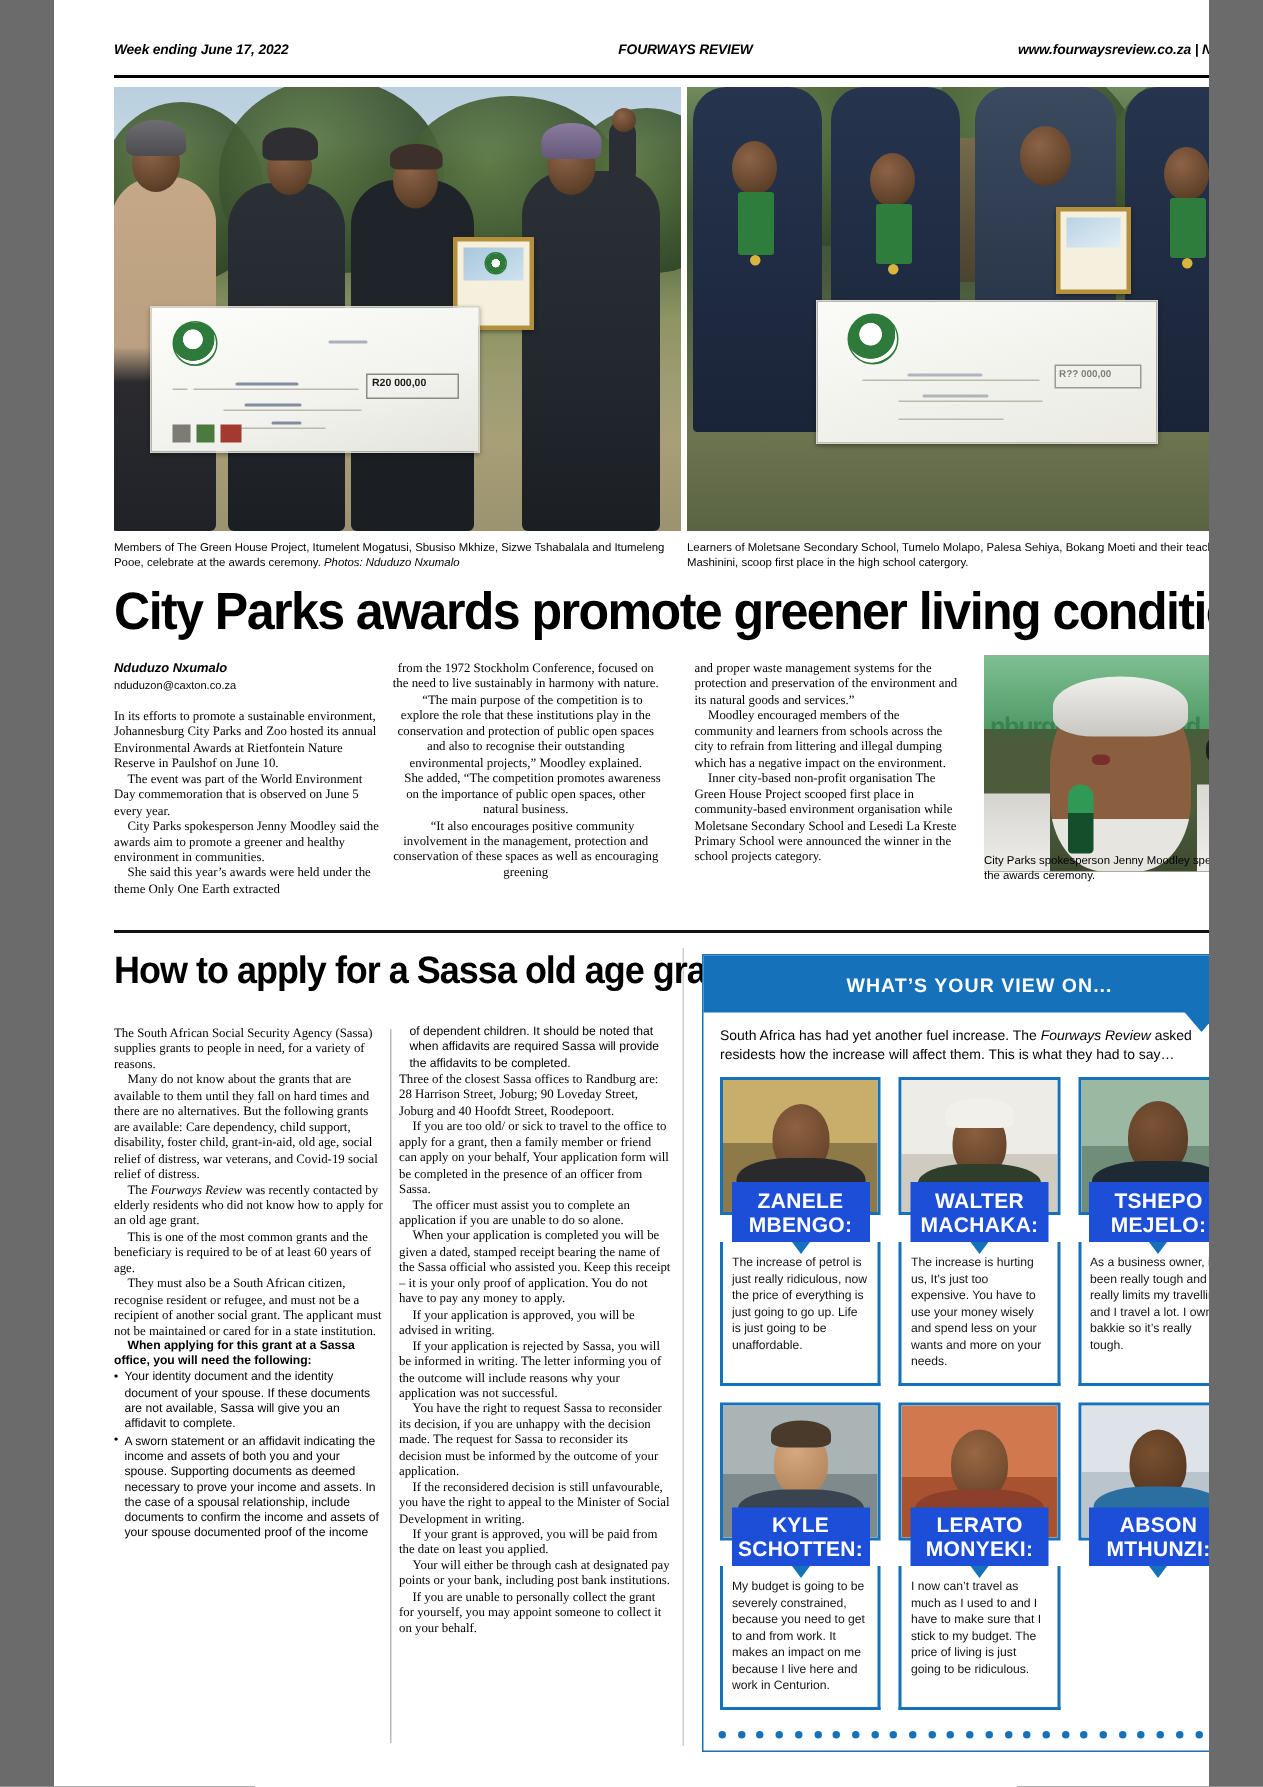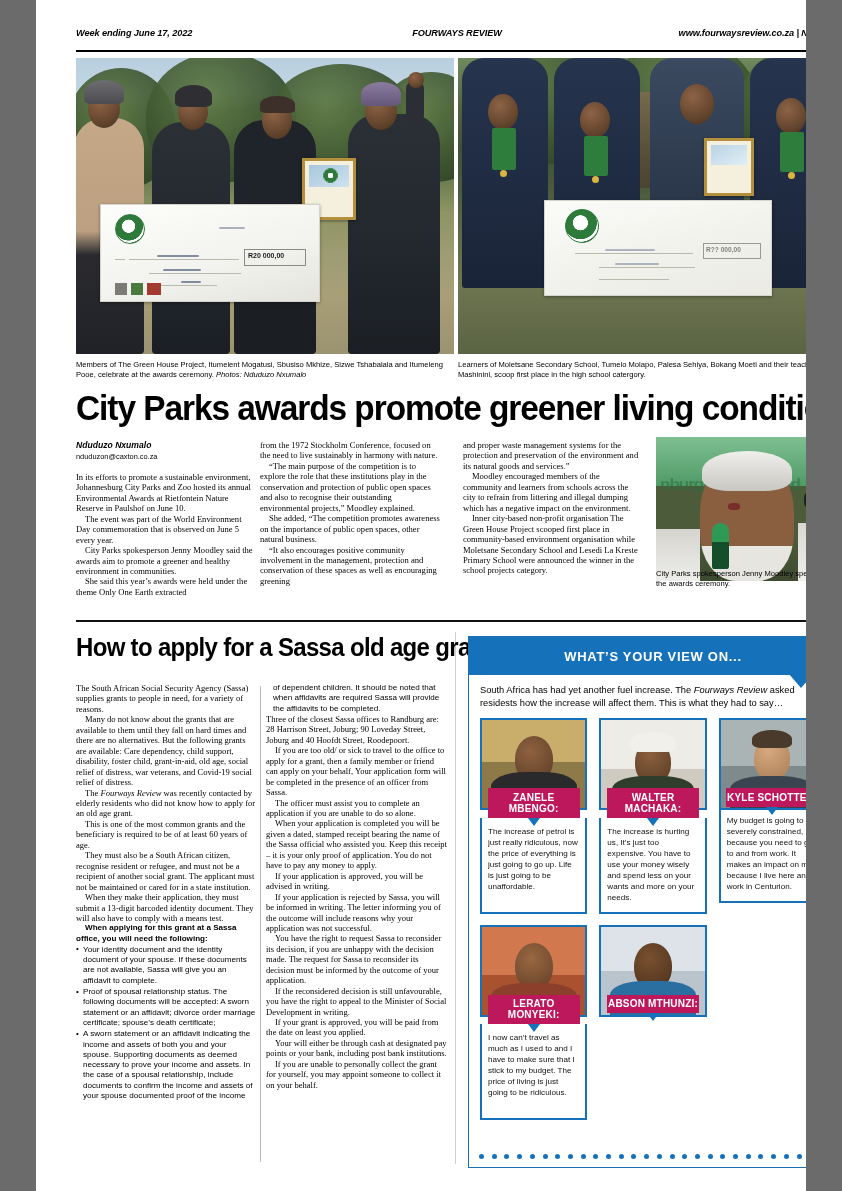--- a/index.html
+++ b/index.html
@@ -143,21 +143,21 @@
     font-size: 8.55px;
     line-height: 10.45px;
     color: #000;
     text-align: left;
   }
   .body-col p { text-indent: 9px; }
   .body-col p.noindent { text-indent: 0; }
   .body-col i { font-style: italic; }
 
   .a1c1 { left: 40px;  top: 440px; width: 178px; }
-  .a1c2 { left: 224px; top: 440px; width: 181px; }
+  .a1c2 { left: 224px; top: 440px; width: 181px; text-align: center; }
   .a1c3 { left: 427px; top: 440px; width: 177px; }
 
   .inset-photo {
     position: absolute; left: 620px; top: 437px; width: 182px; height: 144px;
     overflow: hidden; background: #5f6f4c;
   }
   .inset-caption {
     position: absolute; left: 620px; top: 569px; width: 182px;
     font-family: "Liberation Sans", sans-serif;
     font-size: 7.6px; line-height: 10.2px; color: #000;
@@ -246,23 +246,23 @@
     grid-template-columns: repeat(3, 1fr);
     gap: 11px 12px;
     padding: 2px 11px 0 11px;
   }
   .vox-card { position: relative; }
   .vox-photo {
     height: 92px; border: 2px solid #1671bb; overflow: hidden; position: relative;
   }
   .vox-name-bar {
     position: relative;
-    background: #be185d; color: #fff;
-    font-family: "Liberation Sans", sans-serif;
-    font-weight: bold; font-size: 10px; letter-spacing: .2px;
+    background: #1d4ed8; color: #fff;
+    font-family: "Liberation Sans", sans-serif;
+    font-weight: bold; font-size: 14px; letter-spacing: .2px;
     text-align: center; padding: 3.5px 0 4px 0;
     margin-top: -22px;
     width: 86%; margin-left: auto; margin-right: auto;
     z-index: 3;
   }
   .vox-name-tail {
     position: absolute; left: 50%; bottom: -8px; transform: translateX(-50%);
     width: 0; height: 0;
     border-left: 6px solid transparent;
     border-right: 6px solid transparent;
@@ -458,25 +458,23 @@
   <div class="vert-rule" style="left:419px; top:632px; height:532px; background:#cfcfcf;"></div>
 
   <h2 class="sassa-headline">How to apply for a Sassa old age grant</h2>
 
   <div class="body-col a2c1">
     <p class="noindent">The South African Social Security Agency (Sassa) supplies grants to people in need, for a variety of reasons.</p>
     <p>Many do not know about the grants that are available to them until they fall on hard times and there are no alternatives. But the following grants are available: Care dependency, child support, disability, foster child, grant-in-aid, old age, social relief of distress, war veterans, and Covid-19 social relief of distress.</p>
     <p><span>The </span><i>Fourways Review</i><span> was recently contacted by elderly residents who did not know how to apply for an old age grant.</span></p>
     <p>This is one of the most common grants and the beneficiary is required to be of at least 60 years of age.</p>
     <p>They must also be a South African citizen, recognise resident or refugee, and must not be a recipient of another social grant. The applicant must not be maintained or cared for in a state institution.</p>
-    <p>When they make their application, they must submit a 13-digit barcoded identity document. They will also have to comply with a means test.</p>
     <p class="bold-lead">When applying for this grant at a Sassa office, you will need the following:</p>
     <ul class="bullets">
       <li>Your identity document and the identity document of your spouse. If these documents are not available, Sassa will give you an affidavit to complete.</li>
-      <li>Proof of spousal relationship status. The following documents will be accepted: A sworn statement or an affidavit; divorce order marriage certificate; spouse’s death certificate;</li>
       <li>A sworn statement or an affidavit indicating the income and assets of both you and your spouse. Supporting documents as deemed necessary to prove your income and assets. In the case of a spousal relationship, include documents to confirm the income and assets of your spouse documented proof of the income</li>
     </ul>
   </div>
 
   <div class="body-col a2c2">
     <p class="bullets" style="text-indent:0; padding-left:7px;">of dependent children. It should be noted that when affidavits are required Sassa will provide the affidavits to be completed.</p>
     <p class="noindent">Three of the closest Sassa offices to Randburg are: 28 Harrison Street, Joburg; 90 Loveday Street, Joburg and 40 Hoofdt Street, Roodepoort.</p>
     <p>If you are too old/ or sick to travel to the office to apply for a grant, then a family member or friend can apply on your behalf, Your application form will be completed in the presence of an officer from Sassa.</p>
     <p>The officer must assist you to complete an application if you are unable to do so alone.</p>
     <p>When your application is completed you will be given a dated, stamped receipt bearing the name of the Sassa official who assisted you. Keep this receipt – it is your only proof of application. You do not have to pay any money to apply.</p>
@@ -514,20 +512,29 @@
         <div class="vox-photo">
           <div class="p-bg" style="background:linear-gradient(to bottom,#eeece6 0 56%,#cfcbc0 56% 100%);"></div>
           <div class="p-head" style="top:20px; width:36px; height:44px; background:radial-gradient(circle at 42% 34%,#8a5f3e,#573922);"></div>
           <div class="p-head" style="top:12px; width:46px; height:20px; border-radius:50% 50% 20% 20%; background:#f2f0ea;"></div>
           <div class="p-body" style="width:82px; height:32px; background:#2f3d2d;"></div>
         </div>
         <div class="vox-name-bar">WALTER MACHAKA:<span class="vox-name-tail"></span></div>
         <div class="vox-quote">The increase is hurting us, It’s just too expensive. You have to use your money wisely and spend less on your wants and more on your needs.</div>
       </div>
 
+      <div class="vox-card">
+        <div class="vox-photo">
+          <div class="p-bg" style="background:linear-gradient(to bottom,#9ab8a2 0 50%,#6f8d78 50% 100%);"></div>
+          <div class="p-head" style="top:14px; width:40px; height:48px; background:radial-gradient(circle at 40% 32%,#7c5335,#4d3320);"></div>
+          <div class="p-body" style="width:88px; height:34px; background:#1d2a33;"></div>
+        </div>
+        <div class="vox-name-bar">TSHEPO MEJELO:<span class="vox-name-tail"></span></div>
+        <div class="vox-quote">As a business owner, it’s been really tough and it really limits my travelling and I travel a lot. I own a bakkie so it’s really tough.</div>
+      </div>
 
       <div class="vox-card">
         <div class="vox-photo">
           <div class="p-bg" style="background:linear-gradient(to bottom,#aab4b4 0 52%,#7e8a8c 52% 100%);"></div>
           <div class="p-head" style="top:16px; width:36px; height:44px; background:radial-gradient(circle at 40% 34%,#d6a87f,#a87c55);"></div>
           <div class="p-head" style="top:10px; width:40px; height:18px; border-radius:50% 50% 25% 25%; background:#4a3a2c;"></div>
           <div class="p-body" style="width:84px; height:32px; background:#3a4450;"></div>
         </div>
         <div class="vox-name-bar">KYLE SCHOTTEN:<span class="vox-name-tail"></span></div>
         <div class="vox-quote">My budget is going to be severely constrained, because you need to get to and from work. It makes an impact on me because I live here and work in Centurion.</div>

